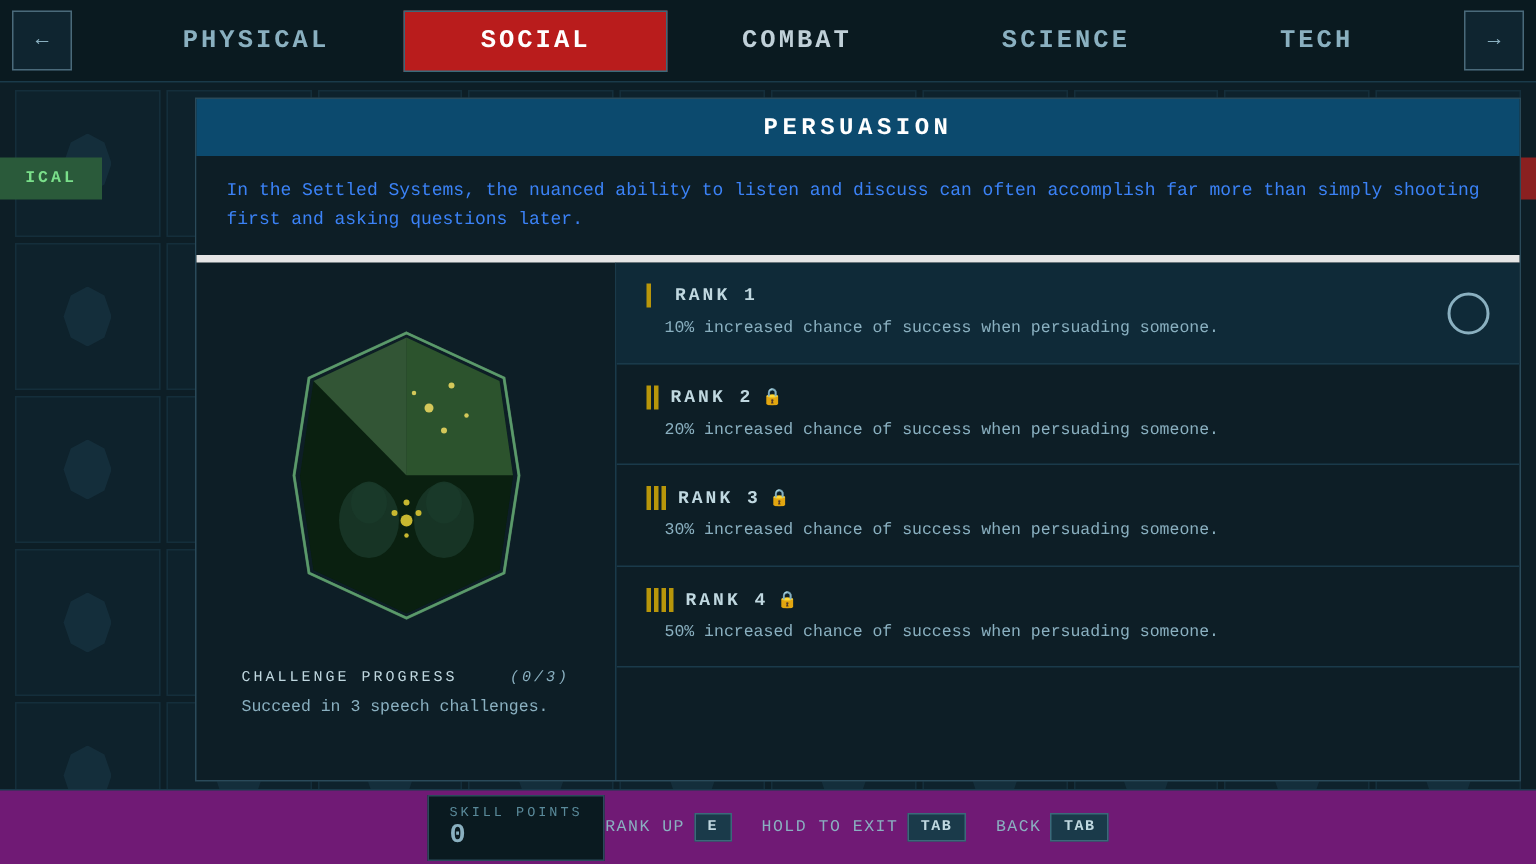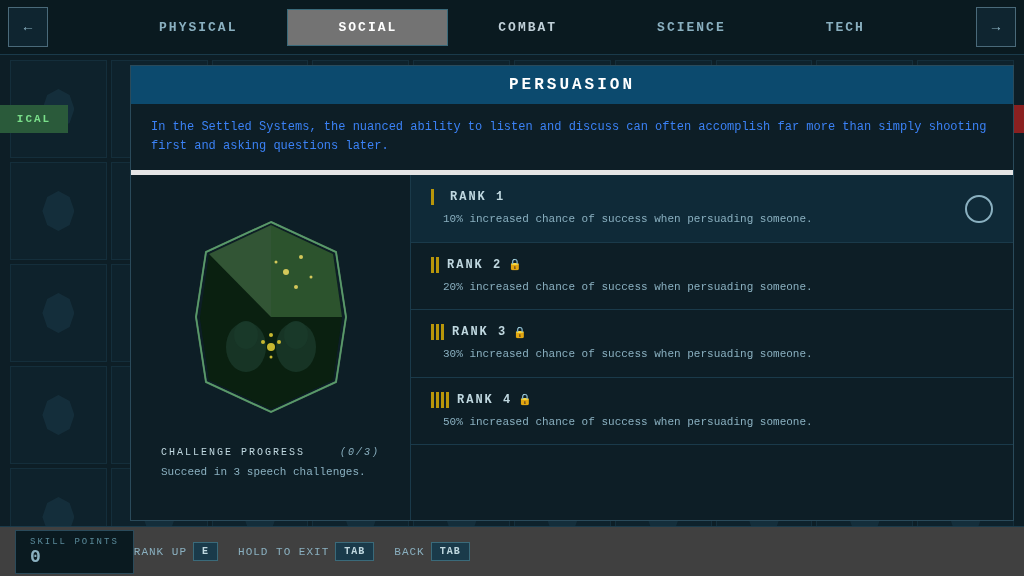--- a/index.html
+++ b/index.html
@@ -66,30 +66,30 @@
     .nav-tabs {
       flex: 1;
       display: flex;
       align-items: center;
       justify-content: center;
       gap: 0;
     }
     .nav-tab {
       padding: 10px 50px;
       color: #8ab0c0;
-      font-size: 13px;
+      font-size: 17px;
       letter-spacing: 2px;
       font-weight: bold;
       cursor: pointer;
       border: none;
       background: transparent;
       position: relative;
     }
     .nav-tab.active {
-      background: #737373;
+      background: #b91c1c;
       color: #ffffff;
       border: 1px solid #3a6a7a;
     }
     .nav-tab.combat-tab {
       color: #c0d0d8;
     }
 
     
     .side-label-left {
       position: absolute;
@@ -274,26 +274,26 @@
       background: transparent;
     }
 
     
     .bottom-bar {
       position: absolute;
       bottom: 0;
       left: 0;
       right: 0;
       height: 50px;
-      background: #404040;
+      background: #701a75;
       border-top: 1px solid #1a3a4a;
       display: flex;
       align-items: center;
-      justify-content: flex-start;
-      padding: 0 15px;
+      justify-content: center;
+      padding: 0 26px;
       z-index: 30;
     }
 
     .skill-points-box {
       background: #0a1a20;
       border: 1px solid #2a4a5a;
       padding: 6px 14px;
       color: #8ab0c0;
     }
 

